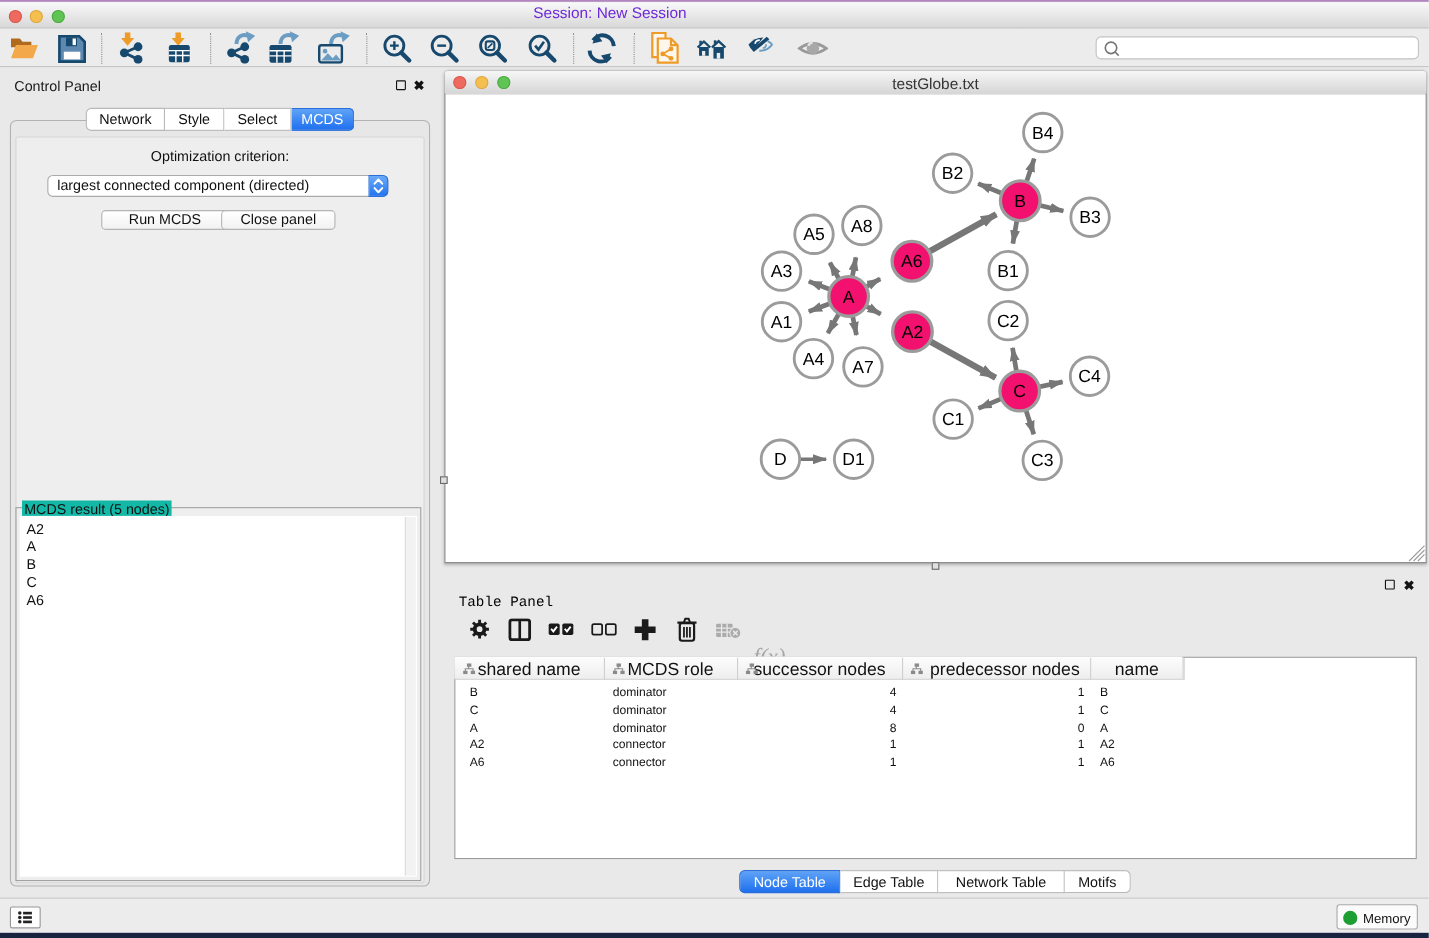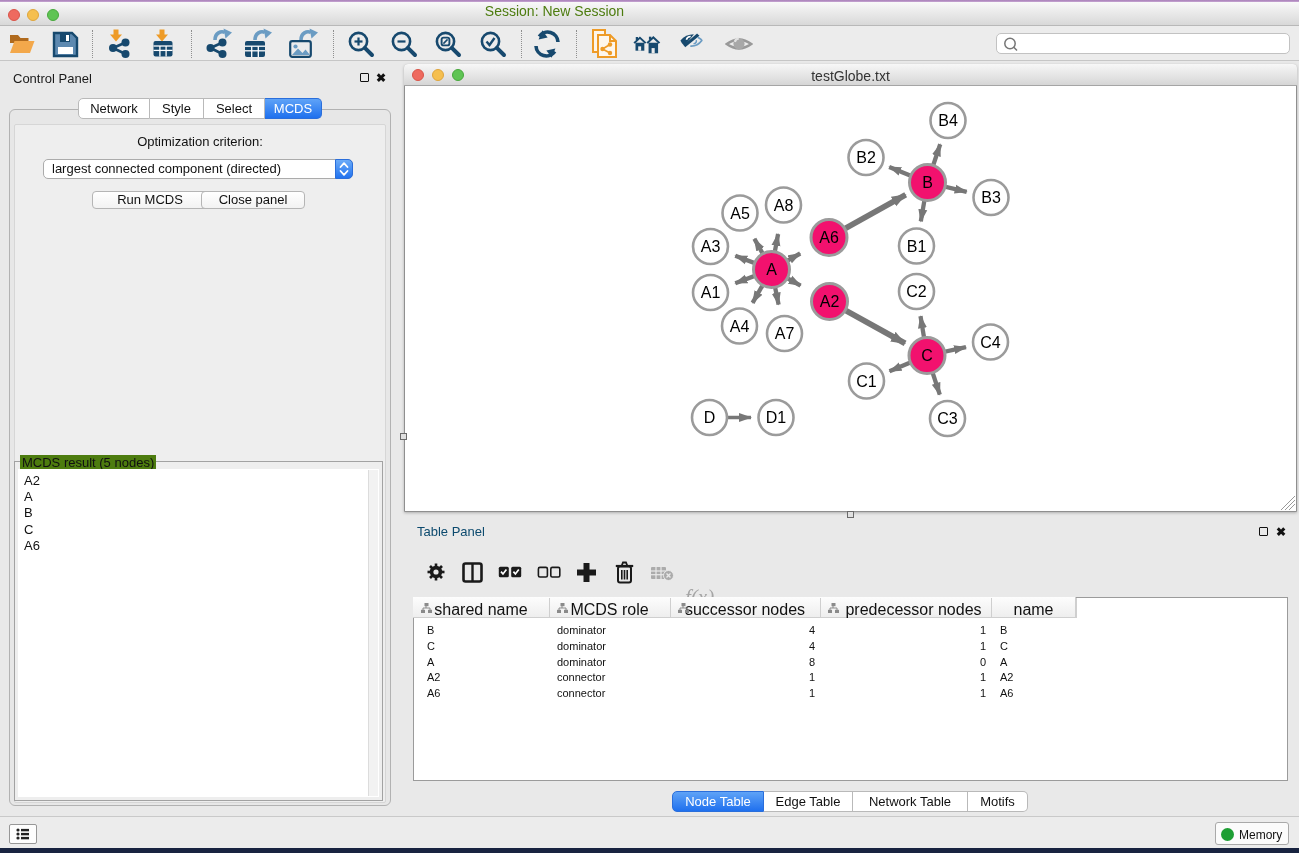--- a/index.html
+++ b/index.html
@@ -9,21 +9,21 @@
   .abs { position:absolute; }
   
   #strip-top { left:0; top:0; width:1299px; height:2px; background:linear-gradient(#a87fb8,#c7a5d2); }
   
   #mac-titlebar { left:0; top:2px; width:1299px; height:24px;
      background:linear-gradient(#f9f9f9,#d8d8d8); border-bottom:1px solid #b8b8b8; }
   .tl { position:absolute; width:12px; height:12px; border-radius:50%; top:7px; }
   #mac-titlebar .t1 { left:8px;  background:#ee6a5f; border:0.5px solid #d95449; }
   #mac-titlebar .t2 { left:27px; background:#f5bf4f; border:0.5px solid #dfa53c; }
   #mac-titlebar .t3 { left:47px; background:#5fc454; border:0.5px solid #47a83c; }
-  #mac-title { left:0; top:3px; width:1109px; text-align:center; font-size:14px; color:#4d7c0f; }
+  #mac-title { left:0; top:3px; width:1109px; text-align:center; font-size:14px; color:#6d28d9; }
   
   #toolbar { left:0; top:26px; width:1299px; height:35px; background:#ececec; border-bottom:1px solid #c6c6c6; }
   .tbsep { position:absolute; top:30px; height:28px; width:0; border-left:1px dotted #8f8f8f; }
   .ticon { position:absolute; top:31px; }
   #searchbox { position:absolute; left:996px; top:33px; width:294px; height:21px; background:#fff;
      border:1px solid #c2c2c2; border-radius:5px; }
   
   #cp-title { left:13px; top:71px; font-size:13px; color:#1a1a1a; }
   #cp-float { left:360px; top:73px; width:9px; height:9px; border:1.5px solid #111; border-radius:1px; }
   #cp-box { left:9px; top:109px; width:382px; height:697px; background:#e7e7e7;
@@ -38,41 +38,41 @@
   .tab.sel { background:linear-gradient(#5fa3f7,#1f70ee); color:#fff; border-color:#2a6edb; }
   #opt-label { left:9px; top:134px; width:382px; text-align:center; font-size:13px; color:#111; }
   #dropdown { left:43px; top:159px; width:310px; height:20px; background:#fff;
      border:1px solid #ababab; border-radius:5px; font-size:13px; color:#111; line-height:18px; padding-left:8px; }
   #dd-btn { left:335px; top:159px; width:18px; height:20px; border-radius:0 5px 5px 0;
      background:linear-gradient(#6babf8,#2273ef); border:1px solid #2a6edb; }
   .btn { position:absolute; height:18px; background:linear-gradient(#ffffff,#f2f2f2);
      border:1px solid #b5b5b5; border-radius:4px; font-size:13px; color:#111;
      text-align:center; line-height:16px; }
   #fieldset { left:14px; top:461px; width:369px; height:340px; border:1px solid #a2a2a2; }
-  #fs-legend { left:20px; top:455px; font-size:13px; color:#111; background:#4d7c0f; padding:0 2px; }
+  #fs-legend { left:20px; top:455px; font-size:13px; color:#111; background:#14b8a6; padding:0 2px; }
   #mcds-list { left:18px; top:469px; width:361px; height:328px; background:#fff; font-size:13px; color:#111; }
   #mcds-scroll { left:368px; top:470px; width:10px; height:326px; background:#f2f2f2; border-left:1px solid #dcdcdc; }
   
   #statusbar { left:0; top:816px; width:1299px; height:32px; background:#ececec; border-top:1px solid #c9c9c9; }
   #stat-btn { left:9px; top:824px; width:28px; height:20px; background:#fdfdfd; border:1px solid #979797; border-radius:2px; }
   #mem-btn { left:1215px; top:822px; width:74px; height:23px; background:#fbfbfb; border:1px solid #a9a9a9; border-radius:3px; }
   #mem-dot { left:1221px; top:828px; width:13px; height:13px; border-radius:50%; background:#1d9e33; }
   #mem-txt { left:1239px; top:828px; font-size:12px; color:#111; }
   #strip-bottom { left:0; top:848px; width:1299px; height:5px; background:#182340; }
   
   #netwin { left:404px; top:64px; width:893px; height:448px; background:#fff;
      border:1px solid #8f8f8f; border-radius:4px 4px 0 0; box-shadow:0 1px 3px rgba(0,0,0,0.25); }
   #netwin-title { left:404px; top:64px; width:893px; height:22px;
      background:linear-gradient(#f7f7f7,#d6d6d6); border-bottom:1px solid #a5a5a5; border-radius:4px 4px 0 0; }
   #netwin-title .t1 { left:8px; background:#ee6a5f; border:0.5px solid #d95449; top:5px;}
   #netwin-title .t2 { left:28px; background:#f5bf4f; border:0.5px solid #dfa53c; top:5px;}
   #netwin-title .t3 { left:48px; background:#5fc454; border:0.5px solid #47a83c; top:5px;}
   #nw-text { left:404px; top:68px; width:893px; text-align:center; font-size:14px; color:#333; }
   
-  #tp-title { left:417px; top:524px; font-size:13px; color:#0c4a6e; }
+  #tp-title { left:417px; top:540px; font-size:13px; color:#000000;font-family:Liberation Mono, monospace; }
   #tp-float { left:1259px; top:527px; width:9px; height:9px; border:1.5px solid #111; border-radius:1px; }
   #tablebox { left:413px; top:597px; width:875px; height:184px; background:#fff; border:1px solid #9b9b9b; }
   #thead { left:413px; top:597px; width:663px; height:21px; background:linear-gradient(#fdfdfd,#eeeeee);
      border-bottom:1px solid #cfcfcf; border-right:1px solid #cfcfcf;}
   .thcell { position:absolute; top:601px; font-size:16px; color:#111; text-align:center; }
   .thsep { position:absolute; top:598px; height:20px; width:0; border-left:1px solid #cfcfcf; }
   .trow { position:absolute; font-size:11px; color:#111; height:16px; line-height:16px; }
   .num { text-align:right; }
   .x { font-weight:bold; color:#111; font-size:12px; }
 </style>

